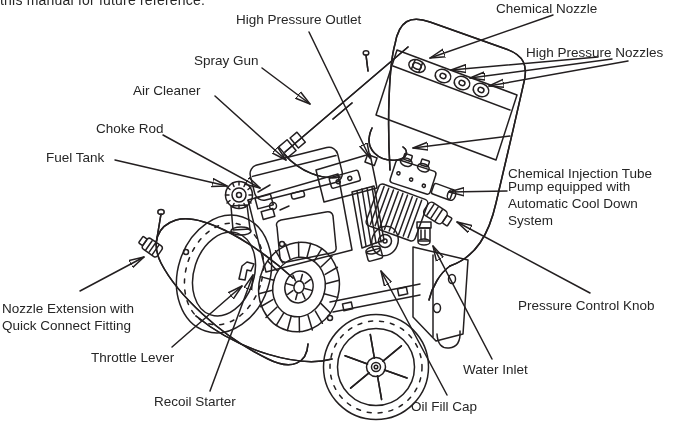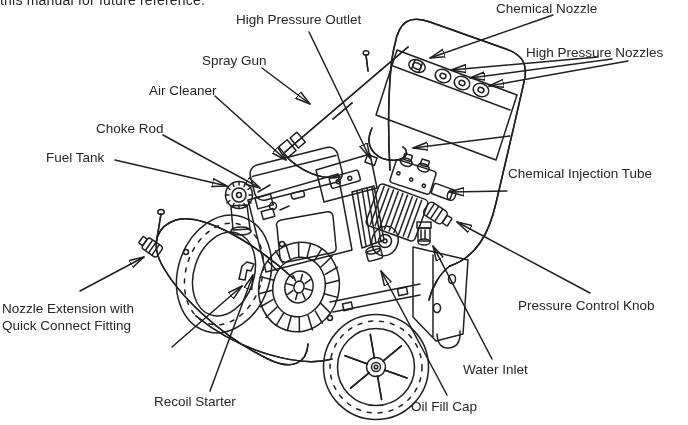--- a/index.html
+++ b/index.html
@@ -333,41 +333,49 @@
   <div id="label-layer">
       <div class="lbl" style="left: 236px; top: 11px; text-align: right;">
         <span>High Pressure Outlet</span>
       </div>
       <div class="lbl" style="left: 526px; top: 44px;">
         <span>High Pressure Nozzles</span>
       </div>
       <div class="lbl" style="left: 496px; top: 0px;">
         <span>Chemical Nozzle</span>
       </div>
-      <div class="lbl" style="left: 202px; top: 52px; text-align: right;">
+      <div class="lbl" style="left: 194px; top: 52px; text-align: right;">
         <span>Spray Gun</span>
       </div>
-      <div class="lbl" style="left: 149px; top: 82px;">
+      <div class="lbl" style="left: 133px; top: 82px;">
         <span>Air Cleaner</span>
       </div>
       <div class="lbl" style="left: 508px; top: 119px; margin-top: 46px;">
         <span>Chemical Injection Tube</span>
       </div>
       <div class="lbl" style="left: 96px; top: 120px;">
         <span>Choke Rod</span>
       </div>
       <div class="lbl" style="left: 46px; top: 149px;">
         <span>Fuel Tank</span>
+      </div>
+      <div class="lbl" style="left: 508px; top: 178px;">
+        <span>Pump equipped with</span>
+        <span>Automatic Cool Down</span>
+        <span>System</span>
       </div>
       <div class="lbl" style="left: 2px; top: 292px; margin-top: 8px;">
         <span>Nozzle Extension with</span>
         <span>Quick Connect Fitting</span>
       </div>
       <div class="lbl" style="left: 518px; top: 297px; text-align: center;">
         <span>Pressure Control Knob</span>
+      </div>
+      <div class="lbl" style="left: 91px; top: 349px;">
+        <span>Throttle Lever</span>
       </div>
       <div class="lbl" style="left: 463px; top: 361px;">
         <span>Water Inlet</span>
       </div>
       <div class="lbl" style="left: 154px; top: 393px;">
         <span>Recoil Starter</span>
       </div>
       <div class="lbl" style="left: 411px; top: 398px;">
         <span>Oil Fill Cap</span>
       </div>

